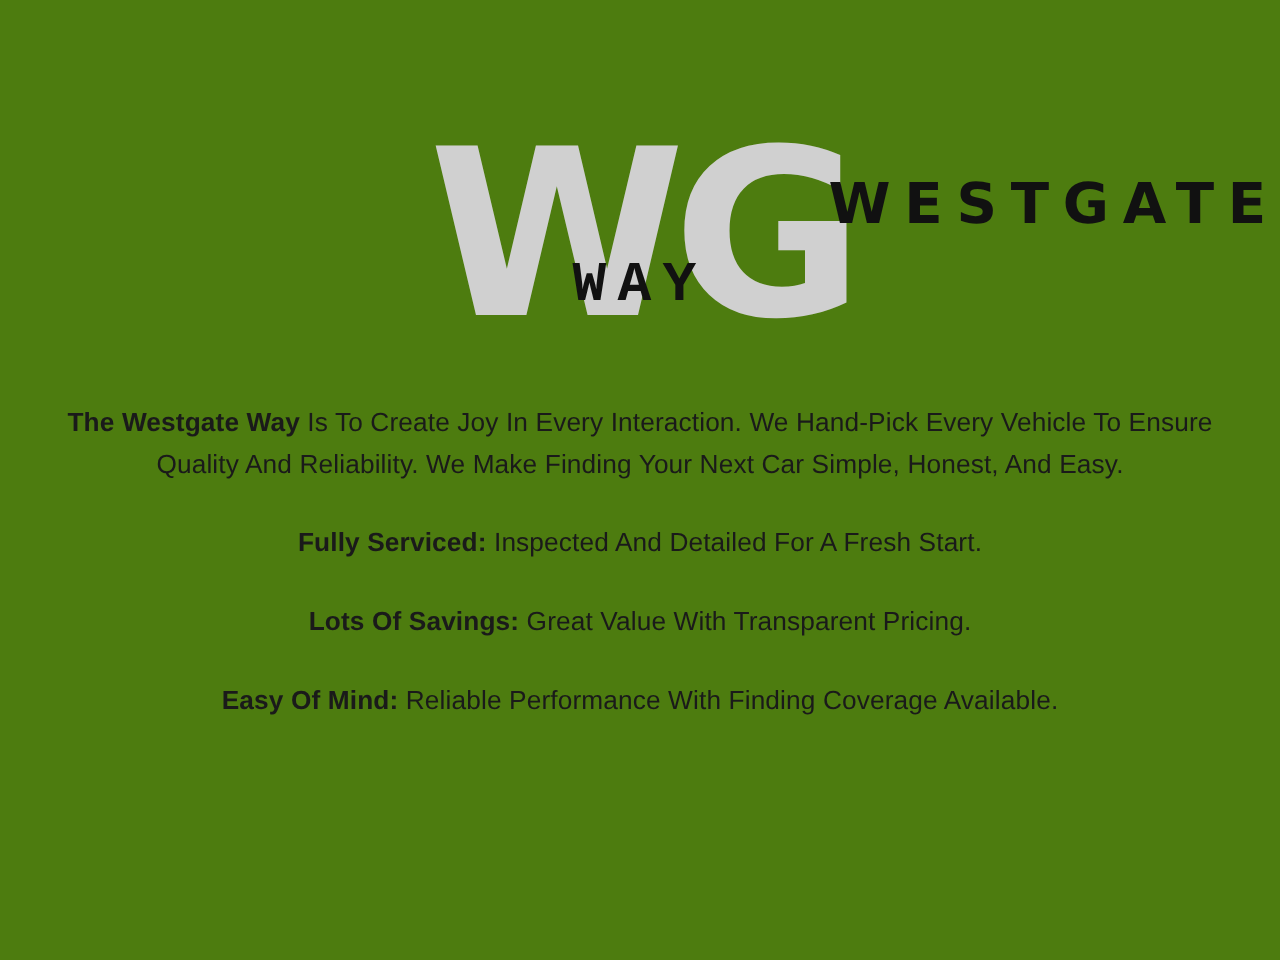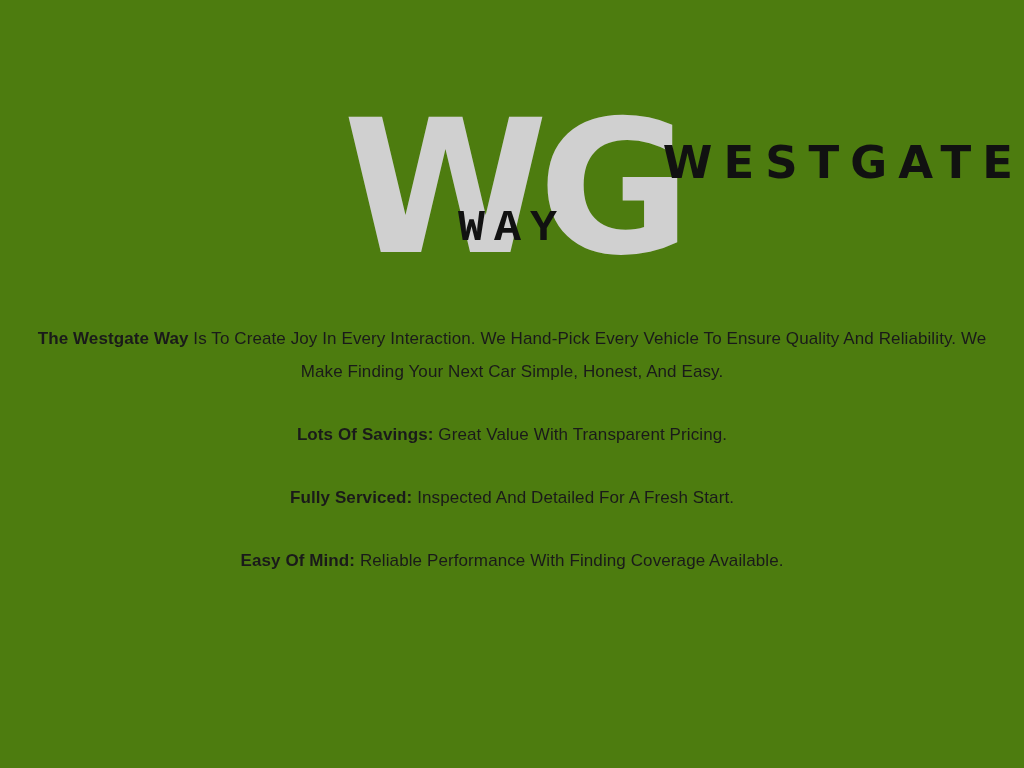--- a/index.html
+++ b/index.html
@@ -82,21 +82,21 @@
   .copy {
     position: absolute;
     left: 28px;
     top: 322px;
     width: 968px;
     text-align: center;
   }
 
   .para {
     font-family: "Liberation Sans", sans-serif;
-    font-size: 17px;
+    font-size: 21px;
     line-height: 33px;
     color: #1a1a1a;
     letter-spacing: 0.1px;
     margin: 0;
   }
   .para + .para {
     margin-top: 30px;
   }
   .para b {
     font-weight: 700;
@@ -113,23 +113,23 @@
     <div class="logo-sub">
       <span>W</span><span class="dot">A</span><span>Y</span>
     </div>
   </div>
 
   <div class="copy">
     <p class="para">
       <b>The Westgate Way</b><span> Is To Create Joy In Every Interaction. We Hand-Pick Every Vehicle To Ensure Quality And Reliability. We Make Finding Your Next Car Simple, Honest, And Easy.</span>
     </p>
     <p class="para">
-      <b>Lots Of Savings:</b><span> Great Value With Transparent Pricing.</span>
+      <b>Fully Serviced:</b><span> Inspected And Detailed For A Fresh Start.</span>
     </p>
     <p class="para">
-      <b>Fully Serviced:</b><span> Inspected And Detailed For A Fresh Start.</span>
+      <b>Lots Of Savings:</b><span> Great Value With Transparent Pricing.</span>
     </p>
     <p class="para">
       <b>Easy Of Mind:</b><span> Reliable Performance With Finding Coverage Available.</span>
     </p>
   </div>
 
 </div>
 
 </body></html>

